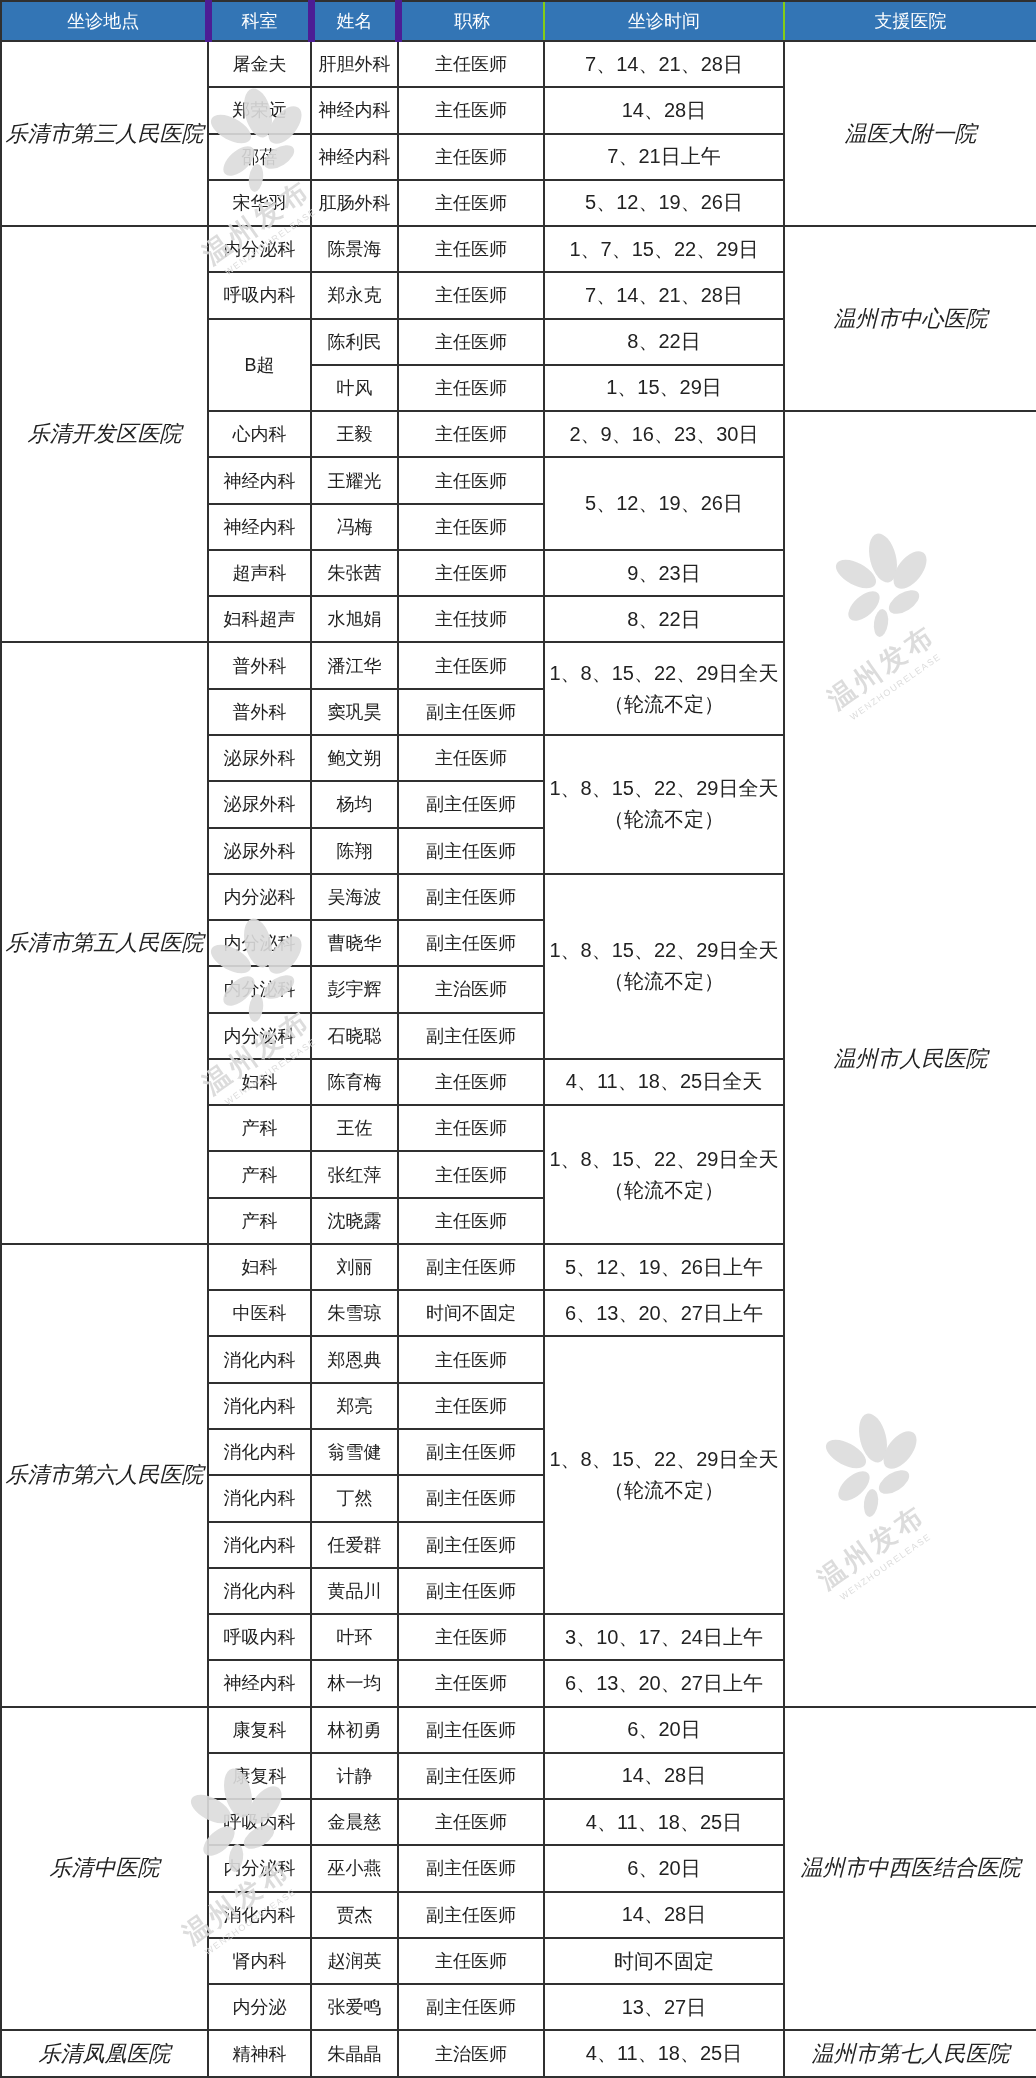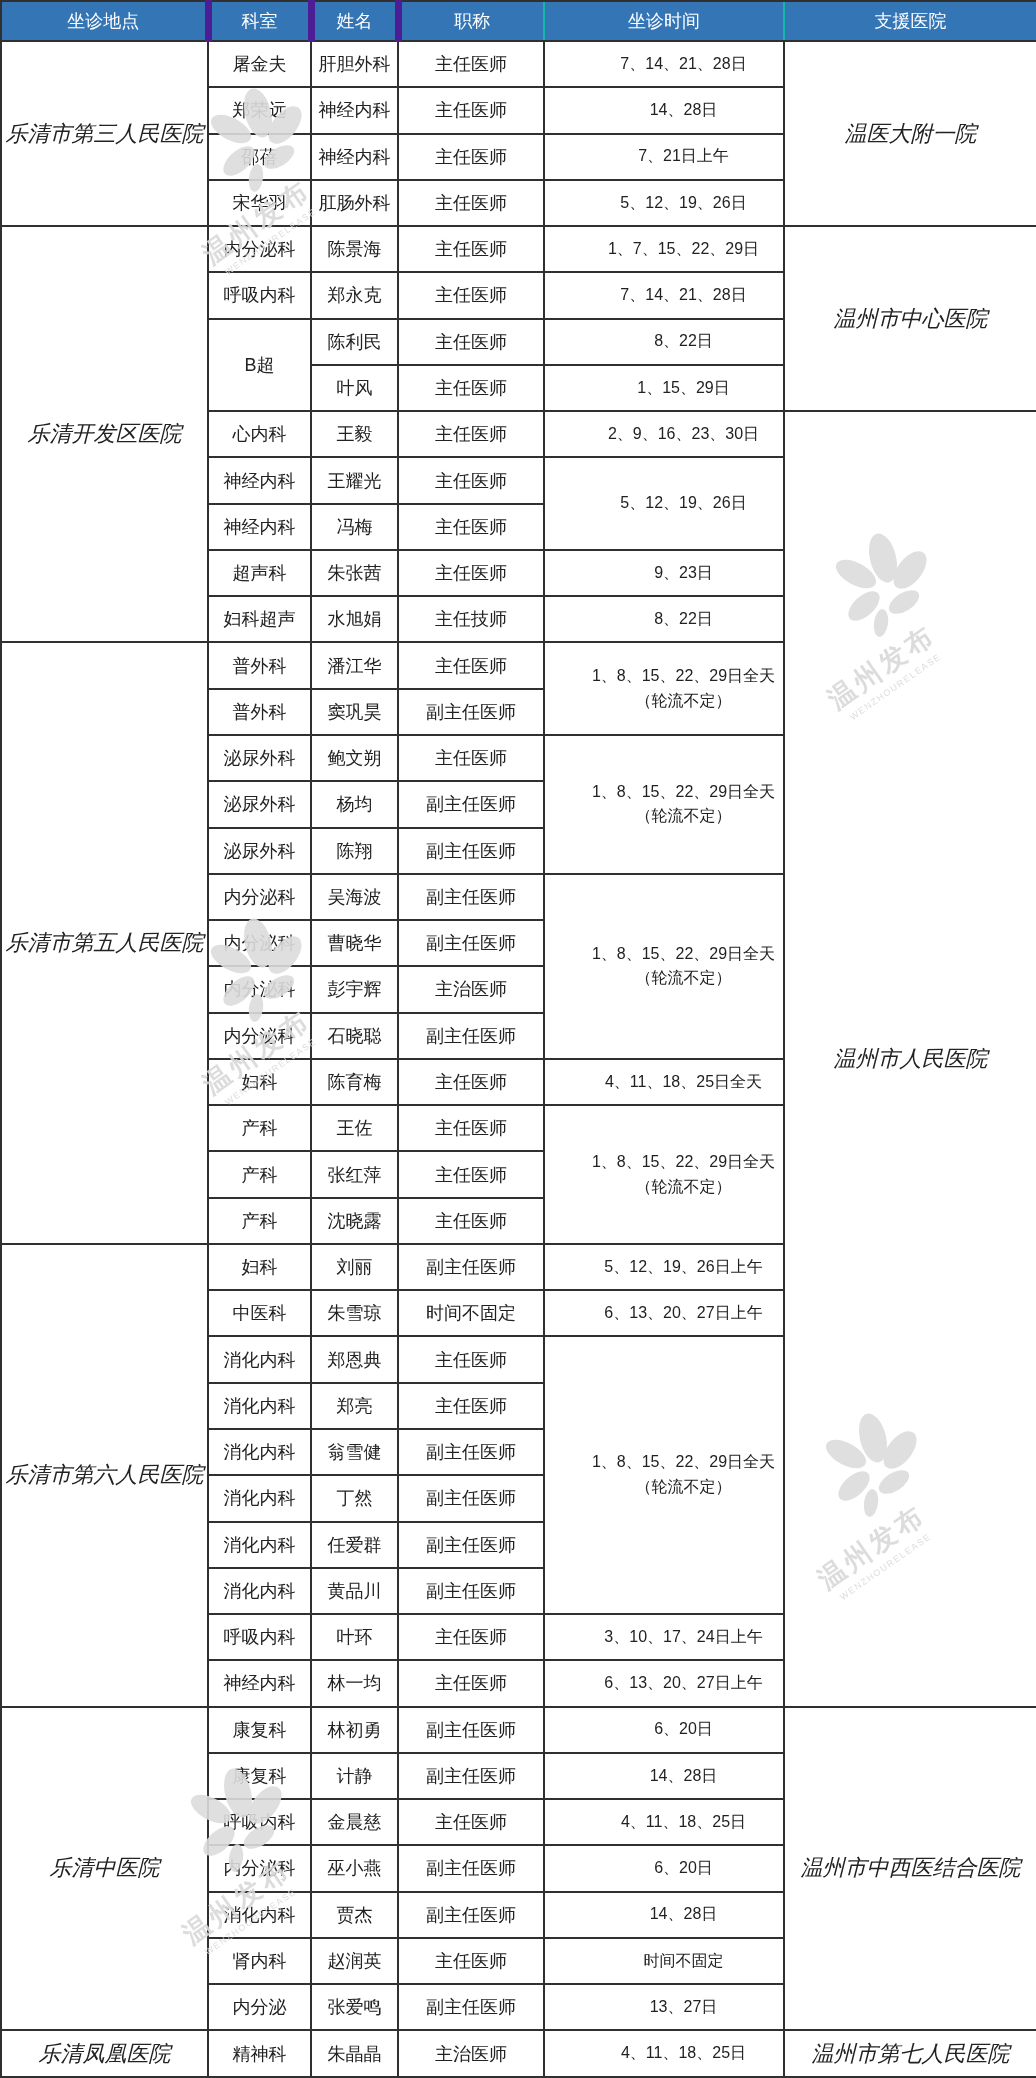--- a/index.html
+++ b/index.html
@@ -30,27 +30,27 @@
   tbody tr{height:46px;}
   th{
     background:#3375b5;color:#ffffff;
     font-size:18px;font-weight:normal;
     border-top:2px solid #303030;
     border-bottom:2px solid #303030;
   }
   th.edge-l{border-left:2px solid #303030;}
   th.edge-r{border-right:2px solid #303030;}
   th.sep-white{border-left:7px solid #4c1d95;}
-  th.sep-dark{border-left:2px solid #14b8a6;}
+  th.sep-dark{border-left:2px solid #84cc16;}
   td{
     border:2px solid #303030;
     font-size:18px;color:#222222;
     background:transparent;
   }
-  td.time-cell{white-space:pre-line;font-size:16px;line-height:1.55;padding-left:41px;}
+  td.time-cell{white-space:pre-line;font-size:20px;line-height:1.55;}
   td.loc-cell,td.support-cell{font-size:22px;font-style:italic;}
   
   .wm{
     position:absolute;width:210px;height:215px;
     pointer-events:none;z-index:3;opacity:.9;
   }
   .wm svg{display:block;margin:0 auto;}
   .wm-label{
     position:absolute;left:5px;top:118px;width:200px;
     text-align:center;

